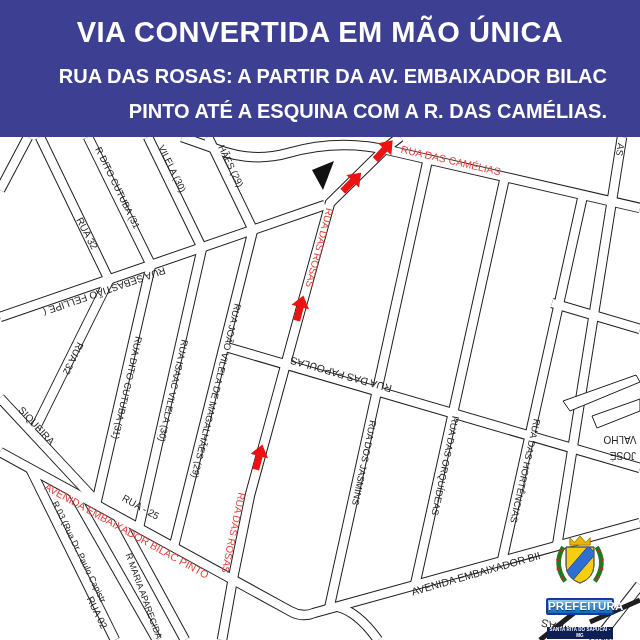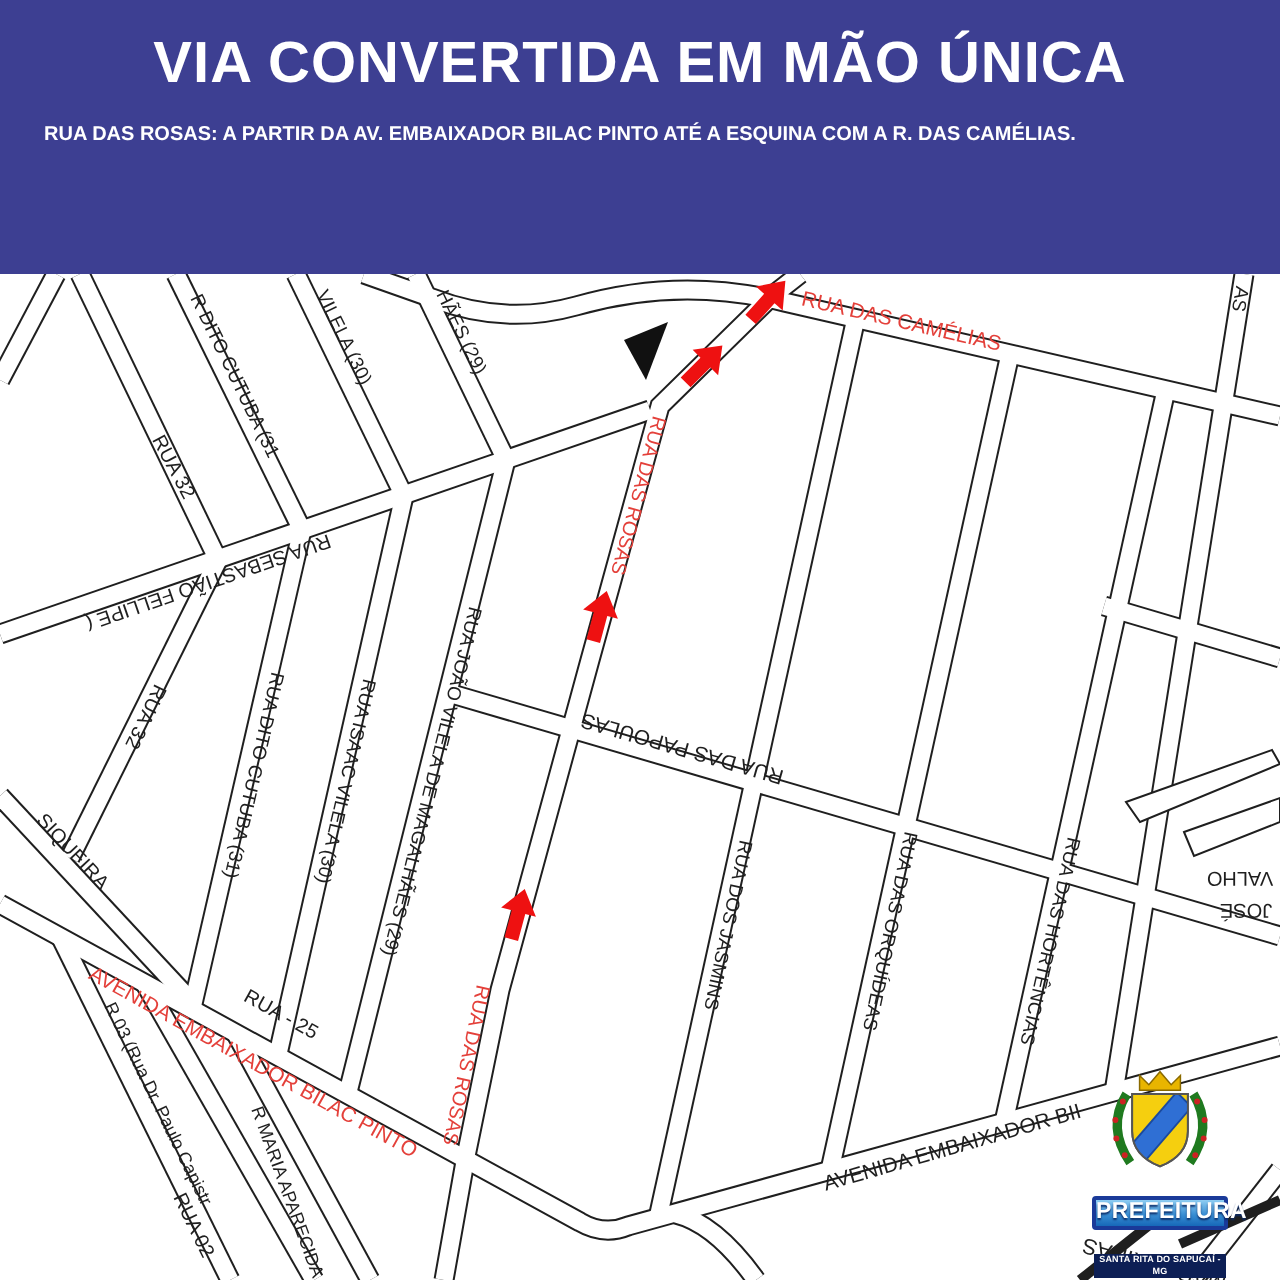--- a/index.html
+++ b/index.html
@@ -1,21 +1,21 @@
 <!DOCTYPE html>
 <html><head>
 <meta charset="utf-8">
 <style>
   html,body{margin:0;padding:0;}
   body{font-family:"Liberation Sans","DejaVu Sans",sans-serif;}
   .stage{position:relative;width:640px;height:640px;overflow:hidden;background:#fff;}
   .map-svg{position:absolute;left:0;top:0;}
   .header{position:absolute;left:0;top:0;width:640px;height:137px;color:#fff;}
   .header .title{margin-top:16px;text-align:center;font-size:29px;font-weight:bold;letter-spacing:.5px;}
-  .header .subtitle{margin:10px 0 0 22px;width:585px;font-size:10px;font-weight:bold;line-height:1.75;}
+  .header .subtitle{margin:10px 0 0 22px;width:585px;font-size:20px;font-weight:bold;line-height:1.75;text-align:right;}
   .logo{position:absolute;left:544px;top:534px;width:72px;text-align:center;}
   .logo .banner{width:64px;margin:12px auto;background:linear-gradient(#8ecdf2 0%,#3a8fd4 55%,#1668b8 100%);
     border:2px solid #1a3a99;border-radius:2px;color:#fff;font-weight:bold;font-size:11.5px;
     line-height:13px;letter-spacing:.2px;text-shadow:0 1px 1px #0b2a66;}
   .logo .subbanner{width:66px;margin:1px auto 0;background:#0d1f55;color:#fff;font-weight:bold;
     font-size:4.5px;line-height:6px;letter-spacing:.1px;}
   .crest{display:block;margin:0 auto;}
 </style>
 </head>
 <body>

